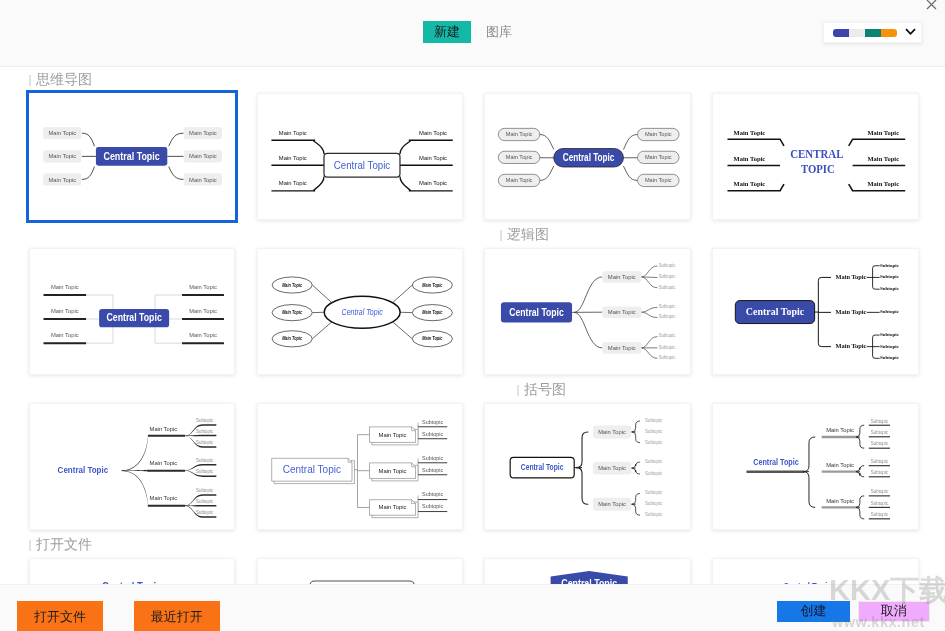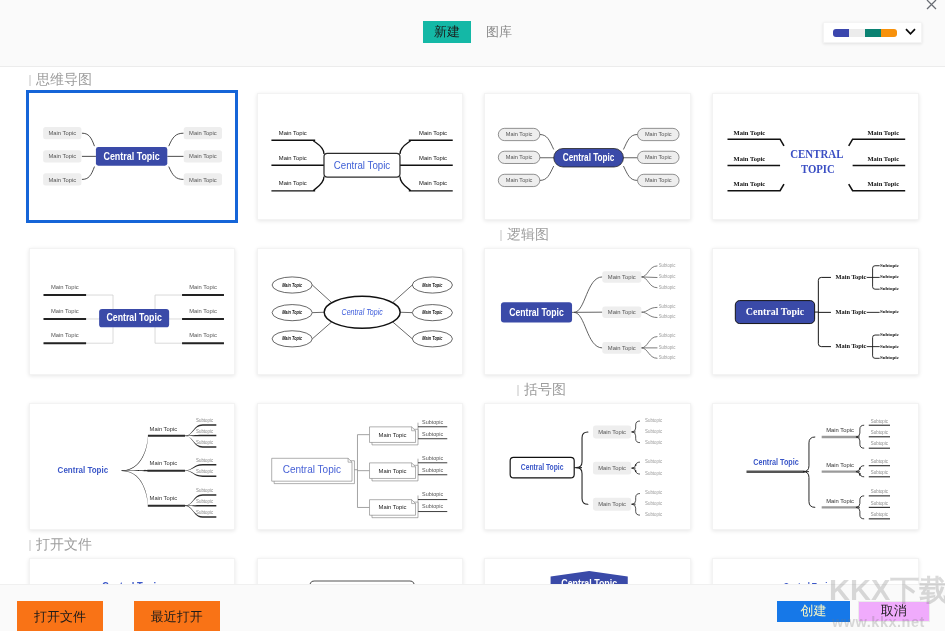--- a/index.html
+++ b/index.html
@@ -40,21 +40,21 @@
   .card > svg{position:absolute;left:0;top:0;display:block;}
 
   
   .footer{position:absolute;left:0;top:583.5px;width:945px;height:47.5px;background:#fafafa;
           border-top:1px solid #f0f0f0;}
   .btn{position:absolute;font-size:13px;display:flex;align-items:center;justify-content:center;
        cursor:pointer;box-sizing:border-box;font-family:"Liberation Sans",sans-serif;}
   .btn-plain{height:32px;background:#f97316;border:3px solid #f97316;color:#1b1b1b;}
   #btn-open{left:17px;top:600.7px;width:86px;}
   #btn-recent{left:109.5px;top:600.7px;width:86.7px;margin-left:24px;}
-  #btn-create{left:776.7px;top:601.1px;width:73.5px;height:20.7px;background:#1678e8;color:#fef9c3;}
+  #btn-create{left:776.7px;top:601.1px;width:73.5px;height:20.7px;background:#1678e8;color:#0f172a;}
   #btn-cancel{left:857.6px;top:601.1px;width:72.2px;height:20.7px;background:#f0abfc;border:1px solid #ebebeb;color:#1b1b1b;}
 
   .wm{position:absolute;pointer-events:none;color:rgba(120,120,120,.27);font-weight:bold;}
   #wm1{left:829px;top:574px;font-size:29px;letter-spacing:0px;line-height:32px;white-space:nowrap;}
   #wm2{left:832px;top:614px;font-size:14.5px;line-height:16px;letter-spacing:0.5px;white-space:nowrap;}
 </style>
 </head>
 <body>
 
 <div id="app">

